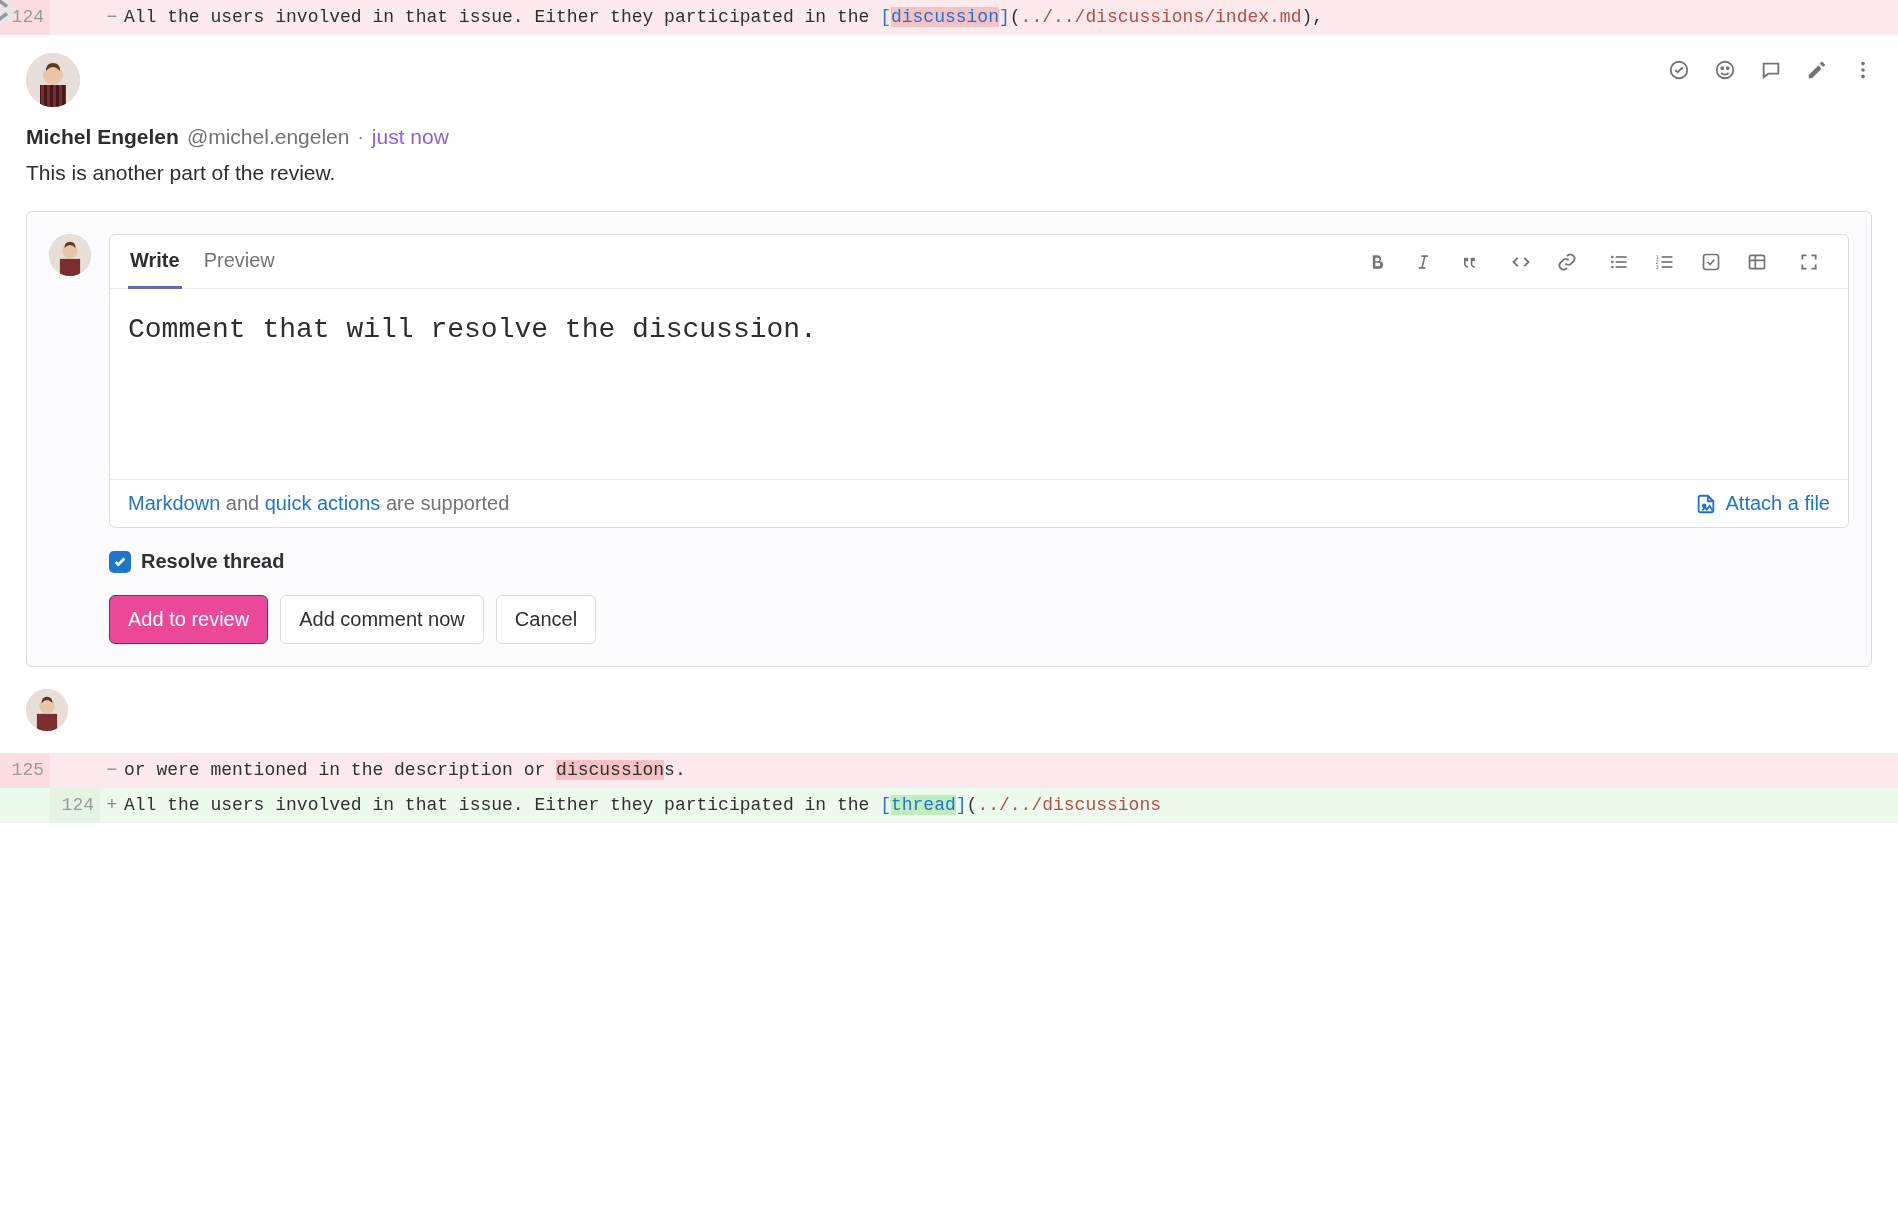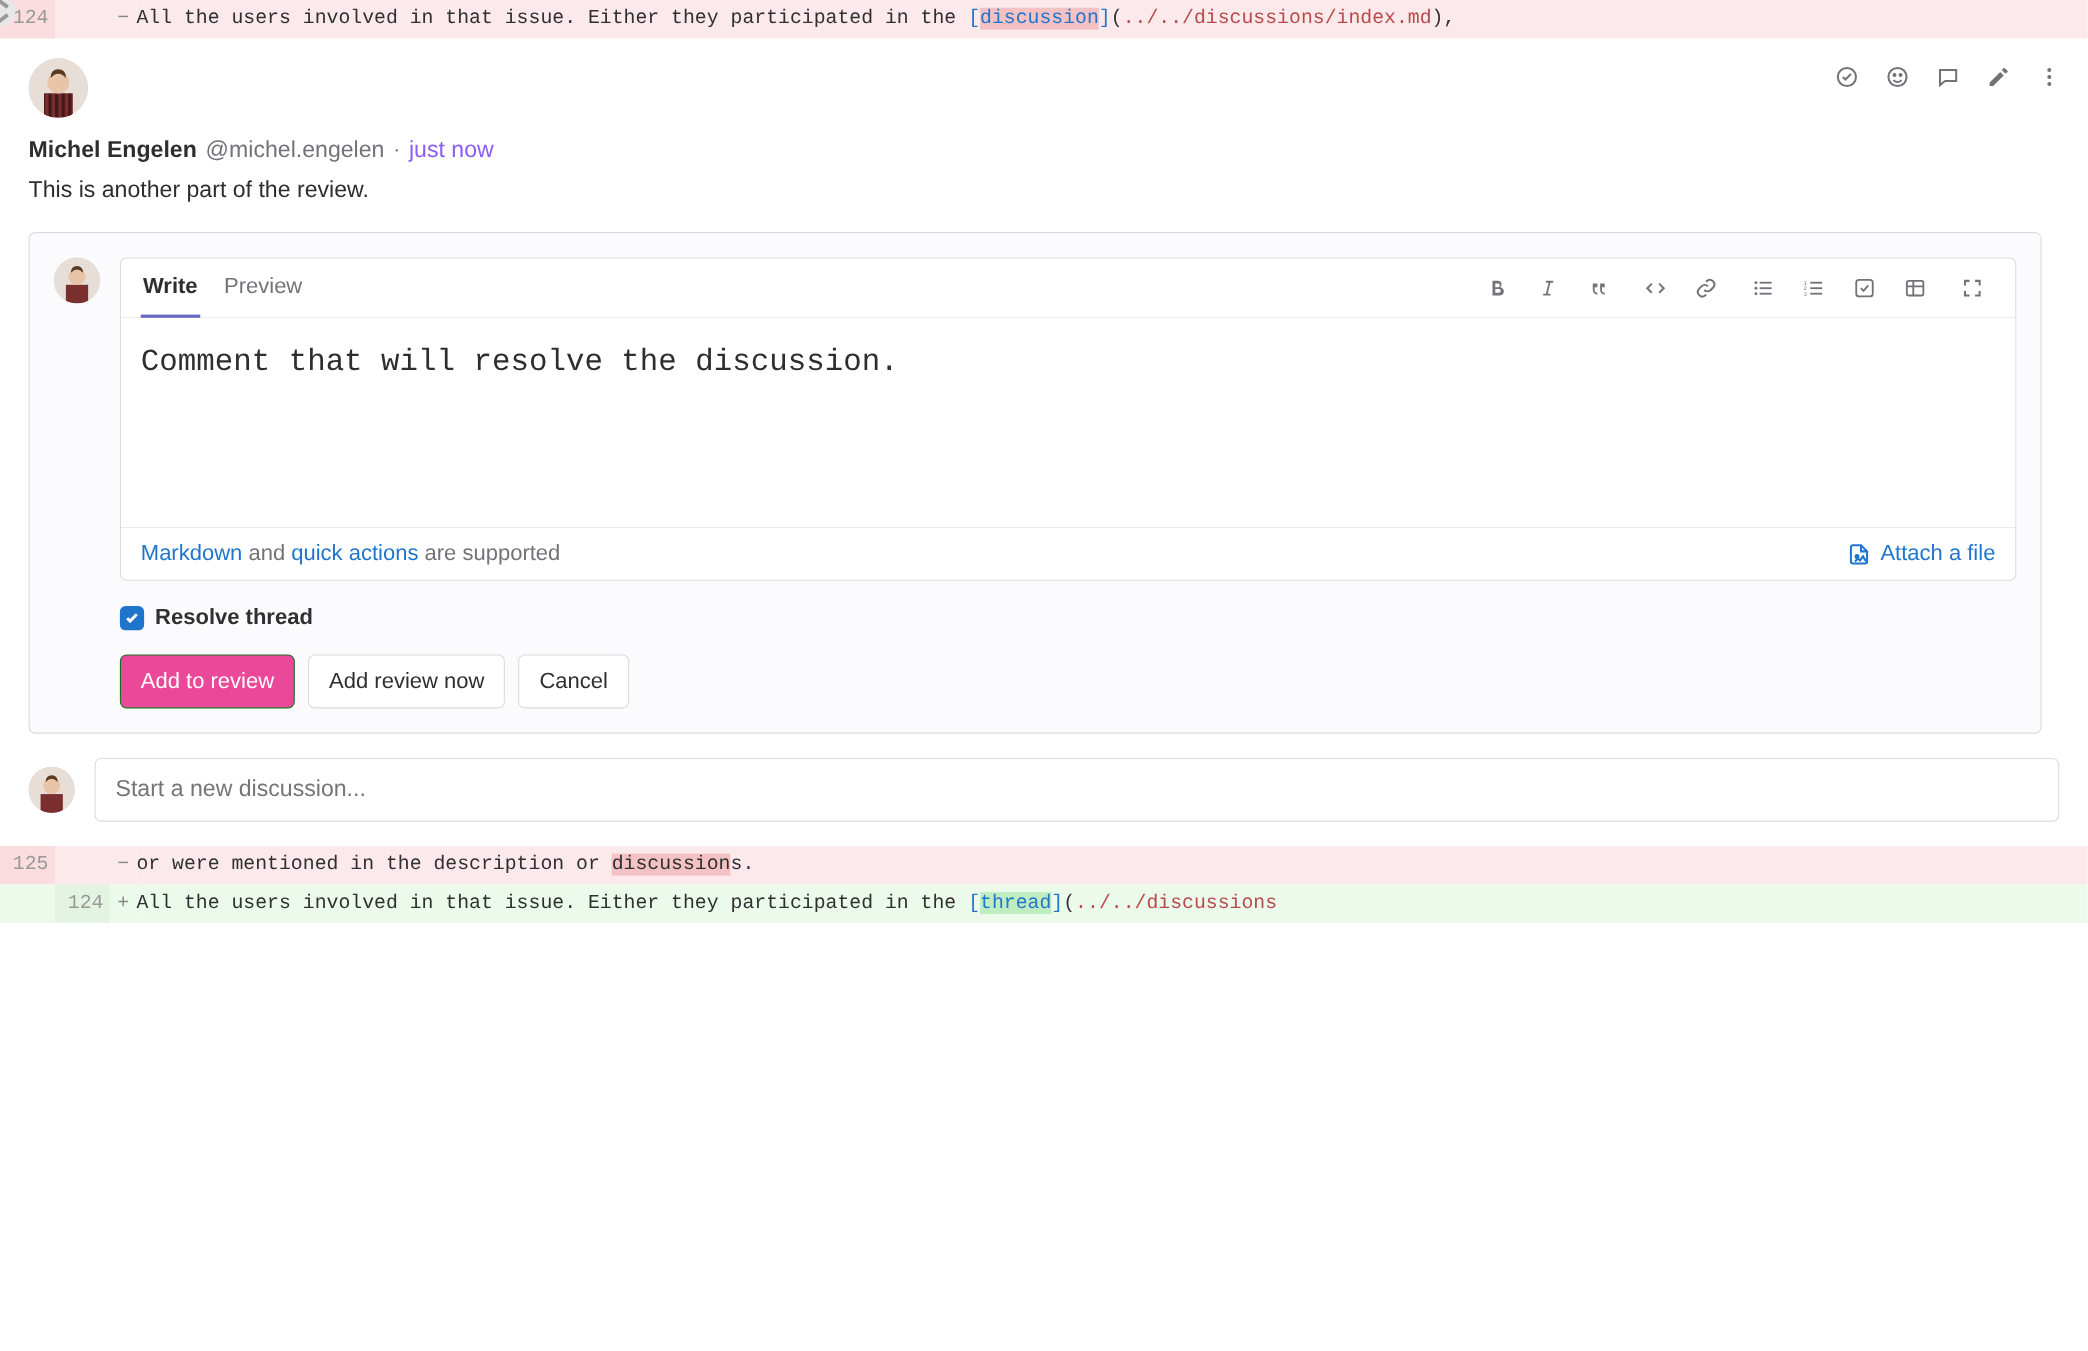--- a/index.html
+++ b/index.html
@@ -61,21 +61,21 @@
   .author-name { font-weight: 700; font-size: 21px; color: #2e2e2e; }
   .author-handle { color: #737278; font-size: 21px; text-align: right; }
   .dot-sep { color: #737278; }
   .time-ago { color: #8b5cf6; font-size: 21px; }
   .comment-text { margin-top: 12px; font-size: 21px; color: #2e2e2e; }
   .comment-actions { position: absolute; right: 22px; top: 22px; display: flex; gap: 20px; color: #737278; }
   .icon-btn { width: 26px; height: 26px; display:flex; align-items:center; justify-content:center; cursor:pointer; color:#737278; }
   .icon-btn svg { width: 22px; height: 22px; }
 
   .reply-panel {
-    margin: 26px 16px 0 0;
+    margin: 26px 0 0 0;
     background: #fbfafd;
     border: 1px solid #dcdcde;
     border-radius: 6px;
     padding: 22px;
     display:flex;
     gap: 18px;
   }
   .editor-box {
     flex: 1 1 auto;
     background: #fff;
@@ -309,21 +309,21 @@
             <div class="chk">
               <svg viewBox="0 0 16 16" fill="none" stroke="#fff" stroke-width="3">
                   <path d="M3 8l3 3 7-7"></path>
                 </svg>
             </div>
             <span>Resolve thread</span>
           </div>
 
           <div class="btn-row">
             <div class="btn primary">Add to review</div>
-            <div class="btn">Add review now</div>
+            <div class="btn">Add comment now</div>
             <div class="btn">Cancel</div>
           </div>
         </div>
       </div>
     </div>
 
     <div class="comment-actions">
       <span class="icon-btn">
           <svg viewBox="0 0 24 24" fill="none" stroke="currentColor" stroke-width="2">
             <circle cx="12" cy="12" r="9"></circle>
@@ -361,21 +361,20 @@
 
   <div class="new-discussion-row">
     <div class="avatar small">
       <svg viewBox="0 0 54 54">
         <circle cx="27" cy="27" r="27" fill="#e7ded8"></circle>
         <rect x="14" y="32" width="26" height="22" fill="#7a2e2e"></rect>
         <circle cx="27" cy="22" r="10" fill="#e8c4a8"></circle>
         <path d="M20 18 q7 -8 14 0 q0 -8 -7 -8 q-7 0 -7 8" fill="#5a3a20"></path>
       </svg>
     </div>
-    <input class="new-discussion-input" placeholder="Start a new discussion..." style="">
   </div>
 
 </div>
 
 <div id="trail-rows">
     <div class="diff-row mono diff-del">
       <div class="gutter del-bg">125</div>
       <div class="gutter del-bg-light"></div>
       <div class="sign">−</div>
       <div class="code"><span class="">or were mentioned in the description or </span><span class="hl-del">discussion</span><span class="">s.</span></div>

